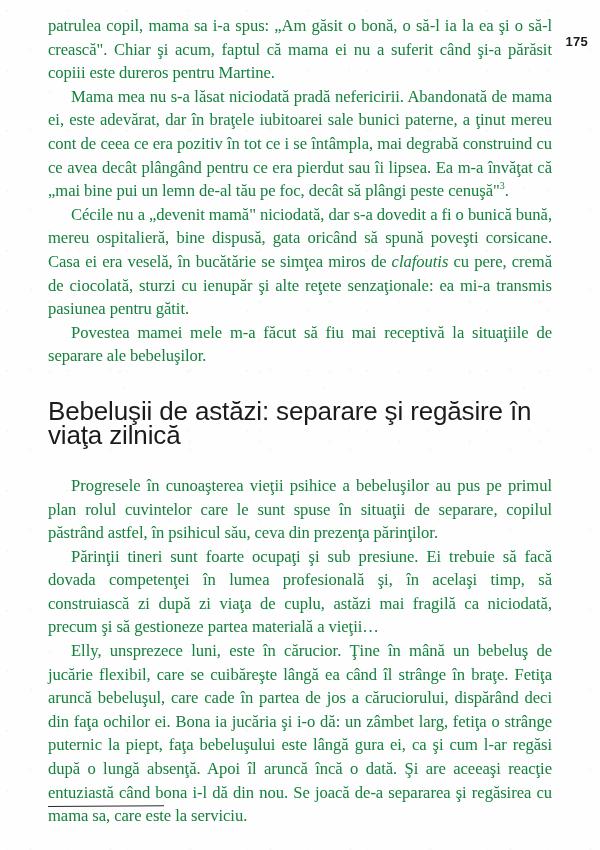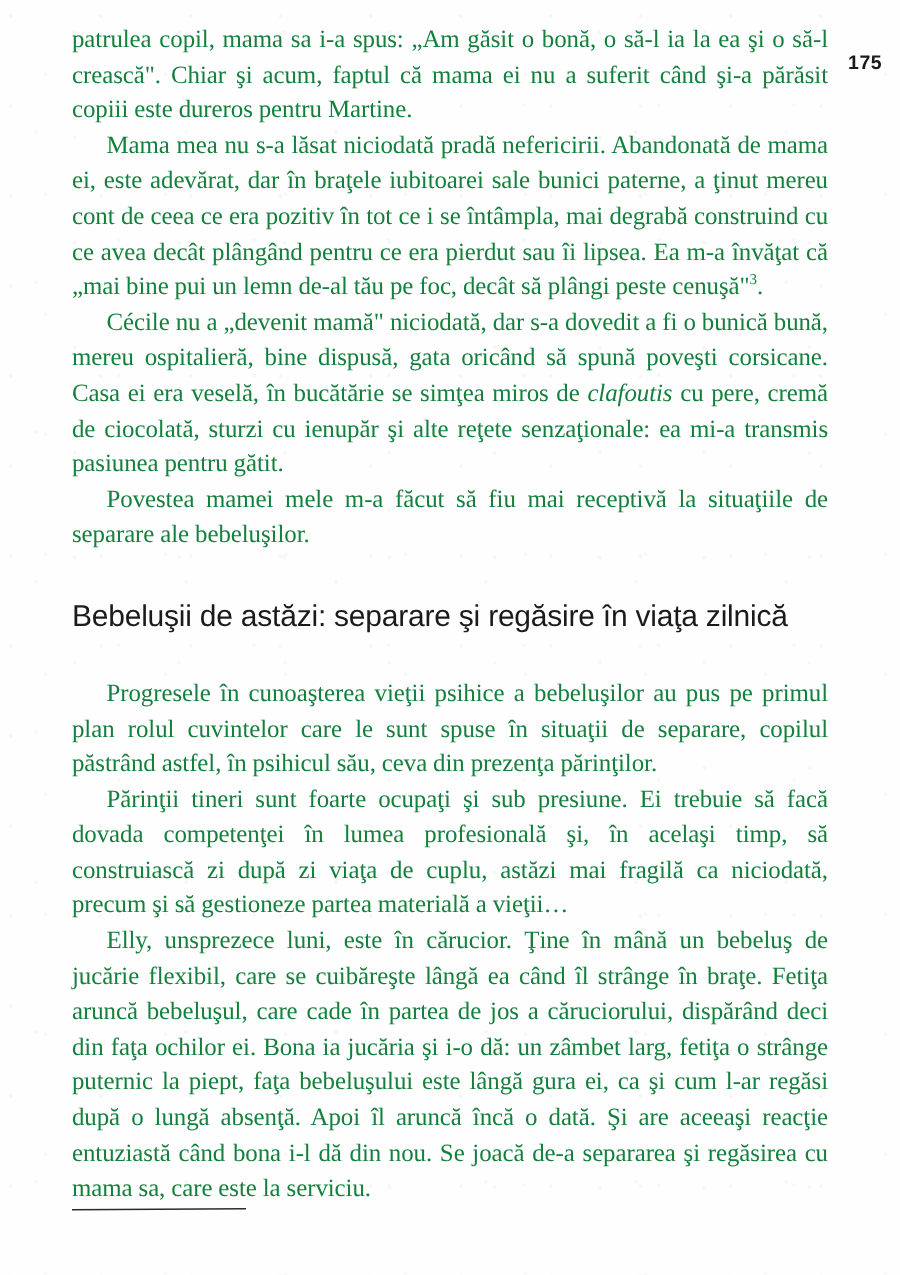--- a/index.html
+++ b/index.html
@@ -83,21 +83,21 @@
   sup.fn-ref {
     font-size: 10px;
     vertical-align: super;
     line-height: 0;
   }
 
   h2.section-heading {
     margin: 0;
     font-family: "Liberation Sans", "DejaVu Sans", sans-serif;
     font-weight: 400;
-    font-size: 20px;
+    font-size: 26px;
     line-height: 24px;
     letter-spacing: -0.15px;
     color: #1b1b1b;
     text-indent: 0;
     text-align: left;
   }
 
   .gap-before-heading { height: 31px; }
   .gap-after-heading  { height: 27px; }
 

